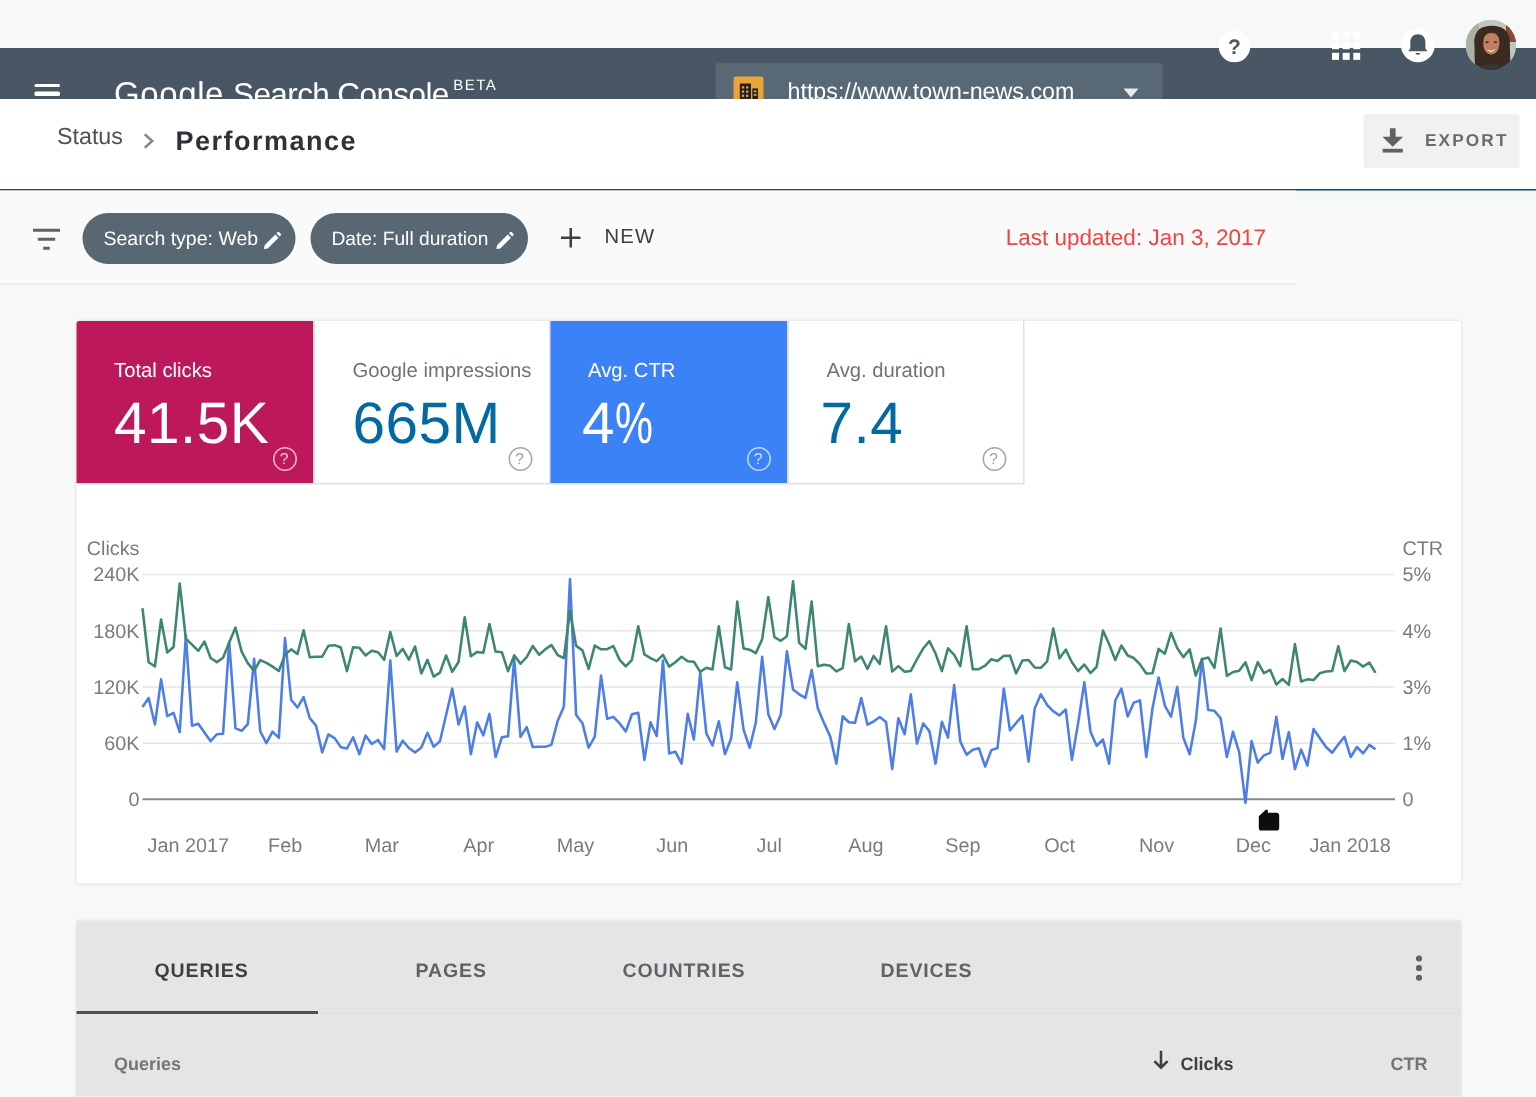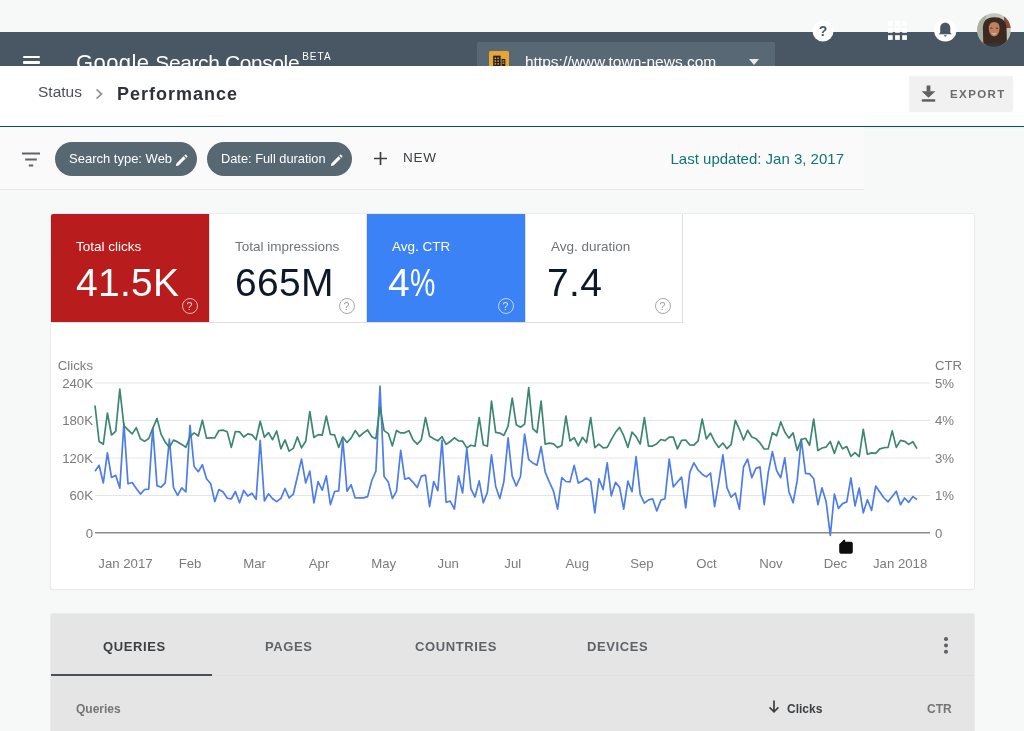--- a/index.html
+++ b/index.html
@@ -25,37 +25,37 @@
 #export { left:909px; top:76px; width:104px; height:36px; background:#f1f1f1; border-radius:2px; }
 #export .txt { left:41px; top:12px; font-size:11.5px; font-weight:bold; color:#6b6b6b; letter-spacing:1.4px; }
 
 
 #filterbar { left:0; top:127px; width:864px; height:63px; background:#fafafa; border-bottom:1px solid #e8e8e8; }
 .chip { top:14.5px; height:34px; background:#576873; border-radius:17px; color:#fff; font-size:13px; }
 #chip1 { left:55px; width:142px; }
 #chip2 { left:207px; width:145px; font-size:12.8px; }
 .chip span { position:absolute; left:14px; top:9px; white-space:nowrap; }
 #plusnew { left:371px; top:22.5px; font-size:13.5px; color:#3c4043; }
-#lastupd { right:20px; top:22.5px; font-size:15px; color:#0f766e; }
+#lastupd { right:20px; top:22.5px; font-size:15px; color:#ef4444; }
 
 
 #card1 { left:51px; top:214px; width:923px; height:375px; background:#fff; border-radius:2px; box-shadow:0 0 0 1px #ebebeb, 0 1px 2px rgba(0,0,0,0.06); }
 .tile { top:0; width:158px; height:108px; }
 .tile .lbl { position:absolute; left:25px; top:25px; font-size:13.5px; }
 .tile .val { position:absolute; left:25px; top:47px; font-size:39px; letter-spacing:0.3px; }
 .tile .q { position:absolute; right:11.5px; bottom:8px; width:16px; height:16px; border-radius:50%; font-size:10.5px; line-height:15px; text-align:center; }
-#tile1 { left:0; background:#b91c1c; border-radius:2px 0 0 0; }
+#tile1 { left:0; background:#be185d; border-radius:2px 0 0 0; }
 #tile2 { left:158px; background:#fff; border-right:1px solid #e0e0e0; border-left:1px solid #e0e0e0; }
 #tile3 { left:316px; background:#3b82f6; } #tile3 .val { left:21px; } #tile4 .val { left:21px; }
 #tile4 { left:474px; background:#fff; border-left:1px solid #e0e0e0; border-right:1px solid #e0e0e0; }
 #tilebot { left:0; top:108px; width:632px; height:1px; background:#e0e0e0; }
 .tsel .lbl, .tsel .val { color:#fff; }
 .tsel .q { border:1.5px solid rgba(255,255,255,0.68); color:rgba(255,255,255,0.78); }
 .twht .lbl { color:#6f7377; }
-.twht .val { color:#0f172a; }
+.twht .val { color:#0369a1; }
 .twht .q { border:1.5px solid #a5a8ab; color:#9aa0a6; }
 
 
 #flag { left:838px; top:539px; }
 
 
 #card2 { left:51px; top:614px; width:923px; height:117px; background:#e5e5e5; border-radius:2px 2px 0 0; box-shadow:0 0 0 1px #ebebeb; }
 #tabrow { left:0; top:0; width:923px; height:62px; border-bottom:1px solid #e0e0e0; }
 .tab { top:25px; font-size:13px; font-weight:bold; letter-spacing:0.6px; color:#5f6368; }
 #tabline { left:0; top:60px; width:161px; height:2px; background:#4a4f54; }
@@ -132,21 +132,21 @@
   <div class="abs" id="lastupd">Last updated: Jan 3, 2017</div>
 </div>
 
 <div class="abs" id="card1">
   <div class="abs tile tsel" id="tile1">
       <div class="lbl">Total clicks</div>
       <div class="val">41.5K</div>
       <div class="q">?</div>
     </div>
   <div class="abs tile twht" id="tile2">
-      <div class="lbl">Total impressions</div>
+      <div class="lbl">Google impressions</div>
       <div class="val">665M</div>
       <div class="q">?</div>
     </div>
   <div class="abs tile tsel" id="tile3">
       <div class="lbl">Avg. CTR</div>
       <div class="val">4<span style="display:inline-block;transform:scaleX(0.73);transform-origin:0 60%;">%</span></div>
       <div class="q">?</div>
     </div>
   <div class="abs tile twht" id="tile4">
       <div class="lbl">Avg. duration</div>
@@ -195,21 +195,21 @@
   </svg>
 </div>
 
 <svg class="abs" id="flag" width="16" height="16" viewBox="0 0 16 16">
     <path d="M1.2 5.2 L5.8 0.8 L7.2 0.8 L7.2 2.8 L13 2.8 Q14.8 2.8 14.8 4.6 L14.8 12.8 Q14.8 14.7 13 14.7 L3 14.7 Q1.2 14.7 1.2 12.8 Z" fill="#000" opacity="0.95"></path>
   </svg>
 
 <div class="abs" id="card2">
   <div class="abs" id="tabrow">
     <div class="abs tab" style="left:52px;color:#3c4043;">QUERIES</div>
-    <div class="abs tab" style="left:214px;">PAGES</div>
+    <div class="abs tab" style="left:226px;">PAGES</div>
     <div class="abs tab" style="left:364px;">COUNTRIES</div>
     <div class="abs tab" style="left:536px;">DEVICES</div>
     <div class="abs" style="left:893px;top:23px;width:3.6px;height:3.6px;border-radius:50%;background:#5f6368;box-shadow:0 6.4px 0 #5f6368, 0 12.8px 0 #5f6368;"></div>
   </div>
   <div class="abs" id="tabline"></div>
   <div class="abs" id="thead">
     <div class="h" style="left:25px;top:25px;">Queries</div>
     <svg class="abs" style="left:716px;top:22px;" width="14" height="15" viewBox="0 0 14 15">
         <path d="M7 1.5v11M2.6 8.4L7 12.8l4.4-4.4" stroke="#3c4043" stroke-width="1.7" fill="none"></path>
       </svg>

